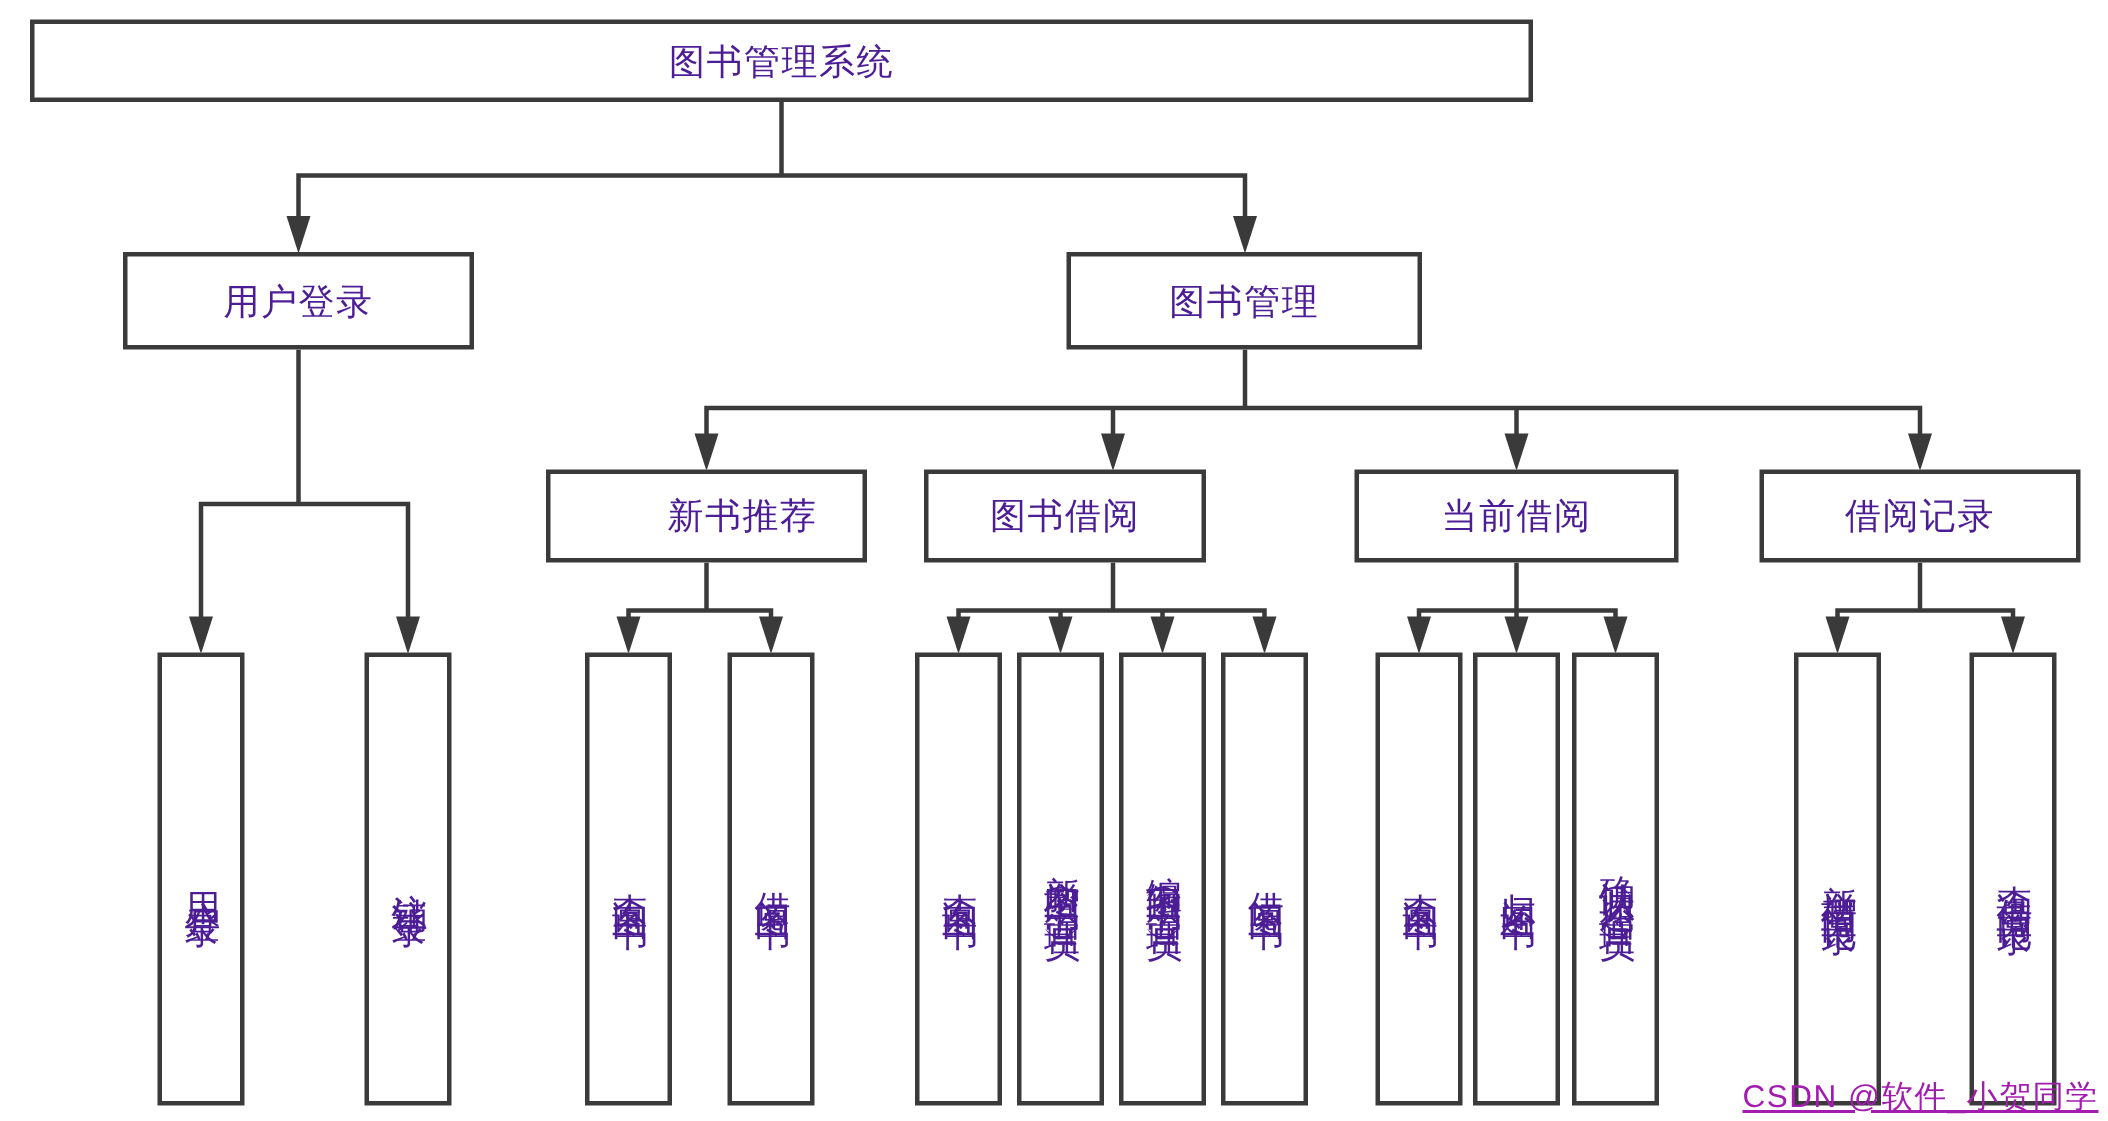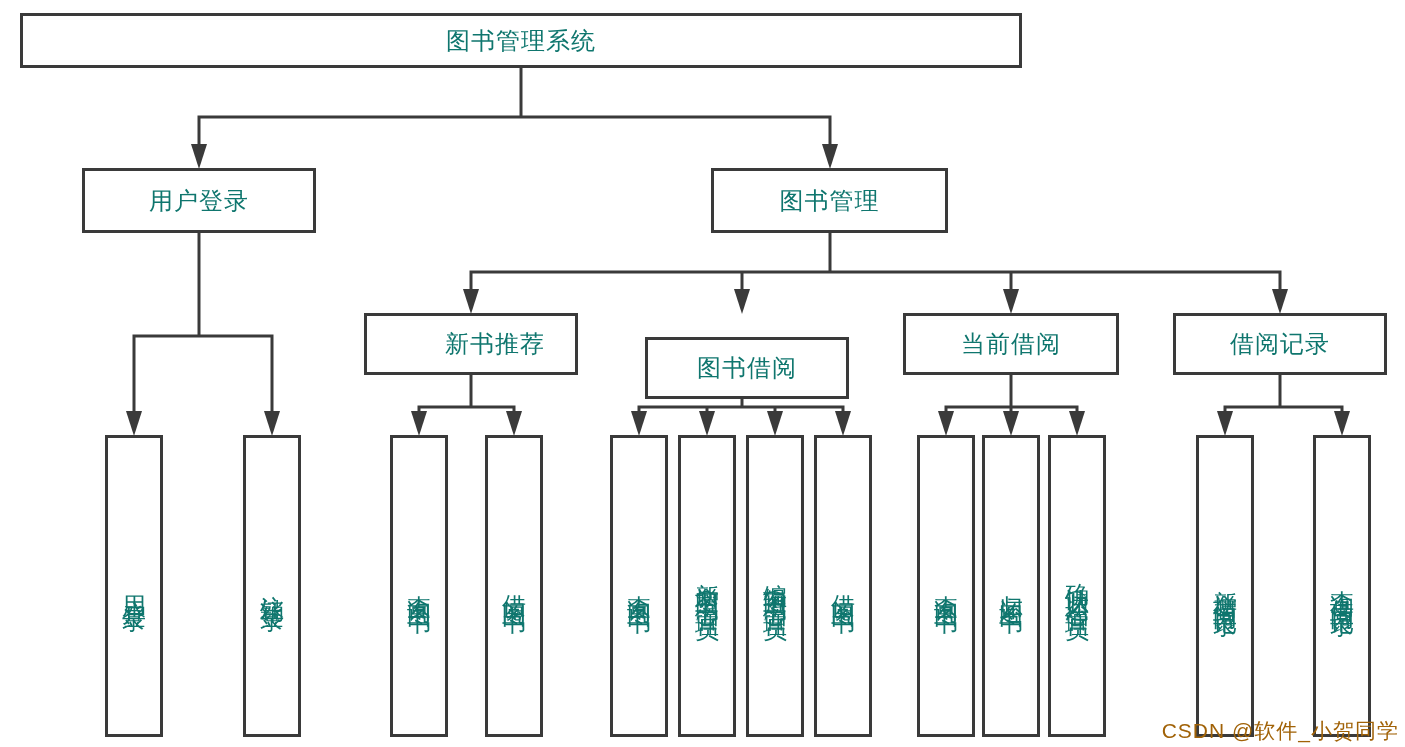--- a/index.html
+++ b/index.html
@@ -32,30 +32,30 @@
   .box {
     position: absolute;
     background: #ffffff;
     border: 3px solid #3a3a3a;
     box-sizing: border-box;
     display: flex;
     align-items: center;
     justify-content: center;
     font-size: 24px;
     letter-spacing: 1px;
-    color: #0f766e;
+    color: #4c1d95;
   }
   
   #root-box     { left: 20px;  top: 13px;  width: 1002px; height: 55px; }
   
   #user-login   { left: 82px;  top: 168px; width: 234px;  height: 65px; }
   #book-mgmt    { left: 711px; top: 168px; width: 237px;  height: 65px; }
   
   #new-book-rec   { left: 364px;  top: 313px; width: 214px; height: 62px; padding-left: 48px; }
-  #book-borrow    { left: 645px;  top: 313px; width: 204px; height: 62px; margin-top: 24px; }
+  #book-borrow    { left: 616px;  top: 313px; width: 188px; height: 62px; }
   #current-borrow { left: 903px;  top: 313px; width: 216px; height: 62px; }
   #borrow-record  { left: 1173px; top: 313px; width: 214px; height: 62px; text-align: center; }
   
   .leaf {
     top: 435px;
     width: 58px;
     height: 302px;
   }
   .leaf .vtext {
     writing-mode: vertical-rl;
@@ -76,23 +76,24 @@
   #leaf-d1 { left: 917px; }
   #leaf-d2 { left: 982px; }
   #leaf-d3 { left: 1048px; }
   #leaf-e1 { left: 1196px; }
   #leaf-e2 { left: 1313px; }
   .watermark {
     position: absolute;
     right: 6px;
     bottom: 2px;
     font-size: 21px;
-    color: #a16207;
+    color: #a21caf;
     letter-spacing: 1px;
     z-index: 5;
+    text-decoration: underline;
   }
 </style>
 </head>
 <body>
 
 <div id="canvas">
 
   <svg class="connectors" viewBox="0 0 1405 747" xmlns="http://www.w3.org/2000/svg">
     <g stroke="#3a3a3a" stroke-width="3" fill="none">
 

